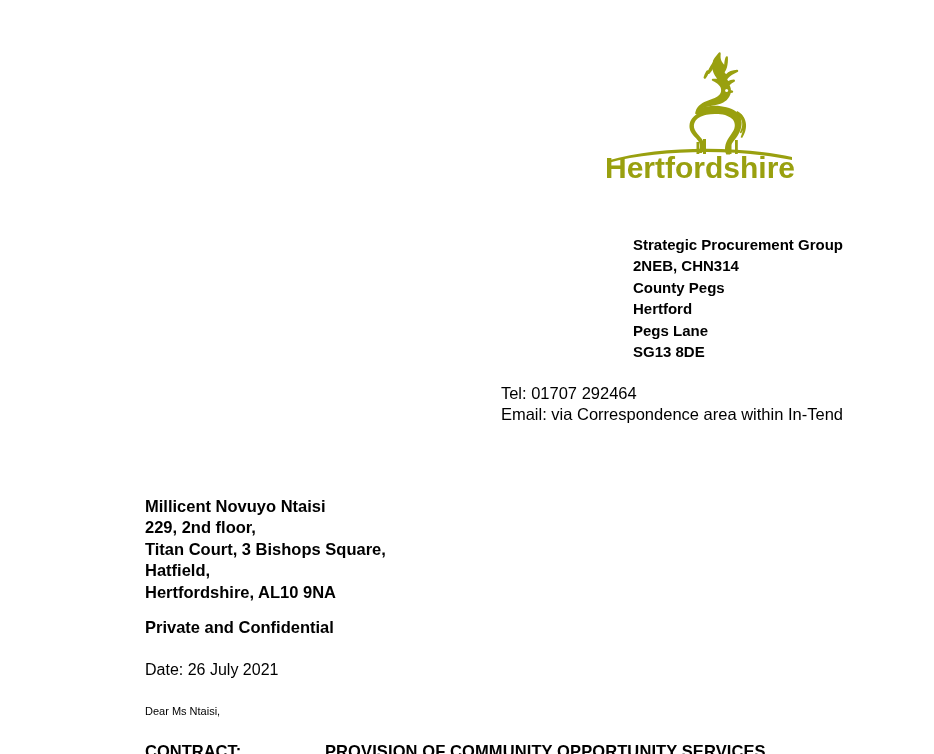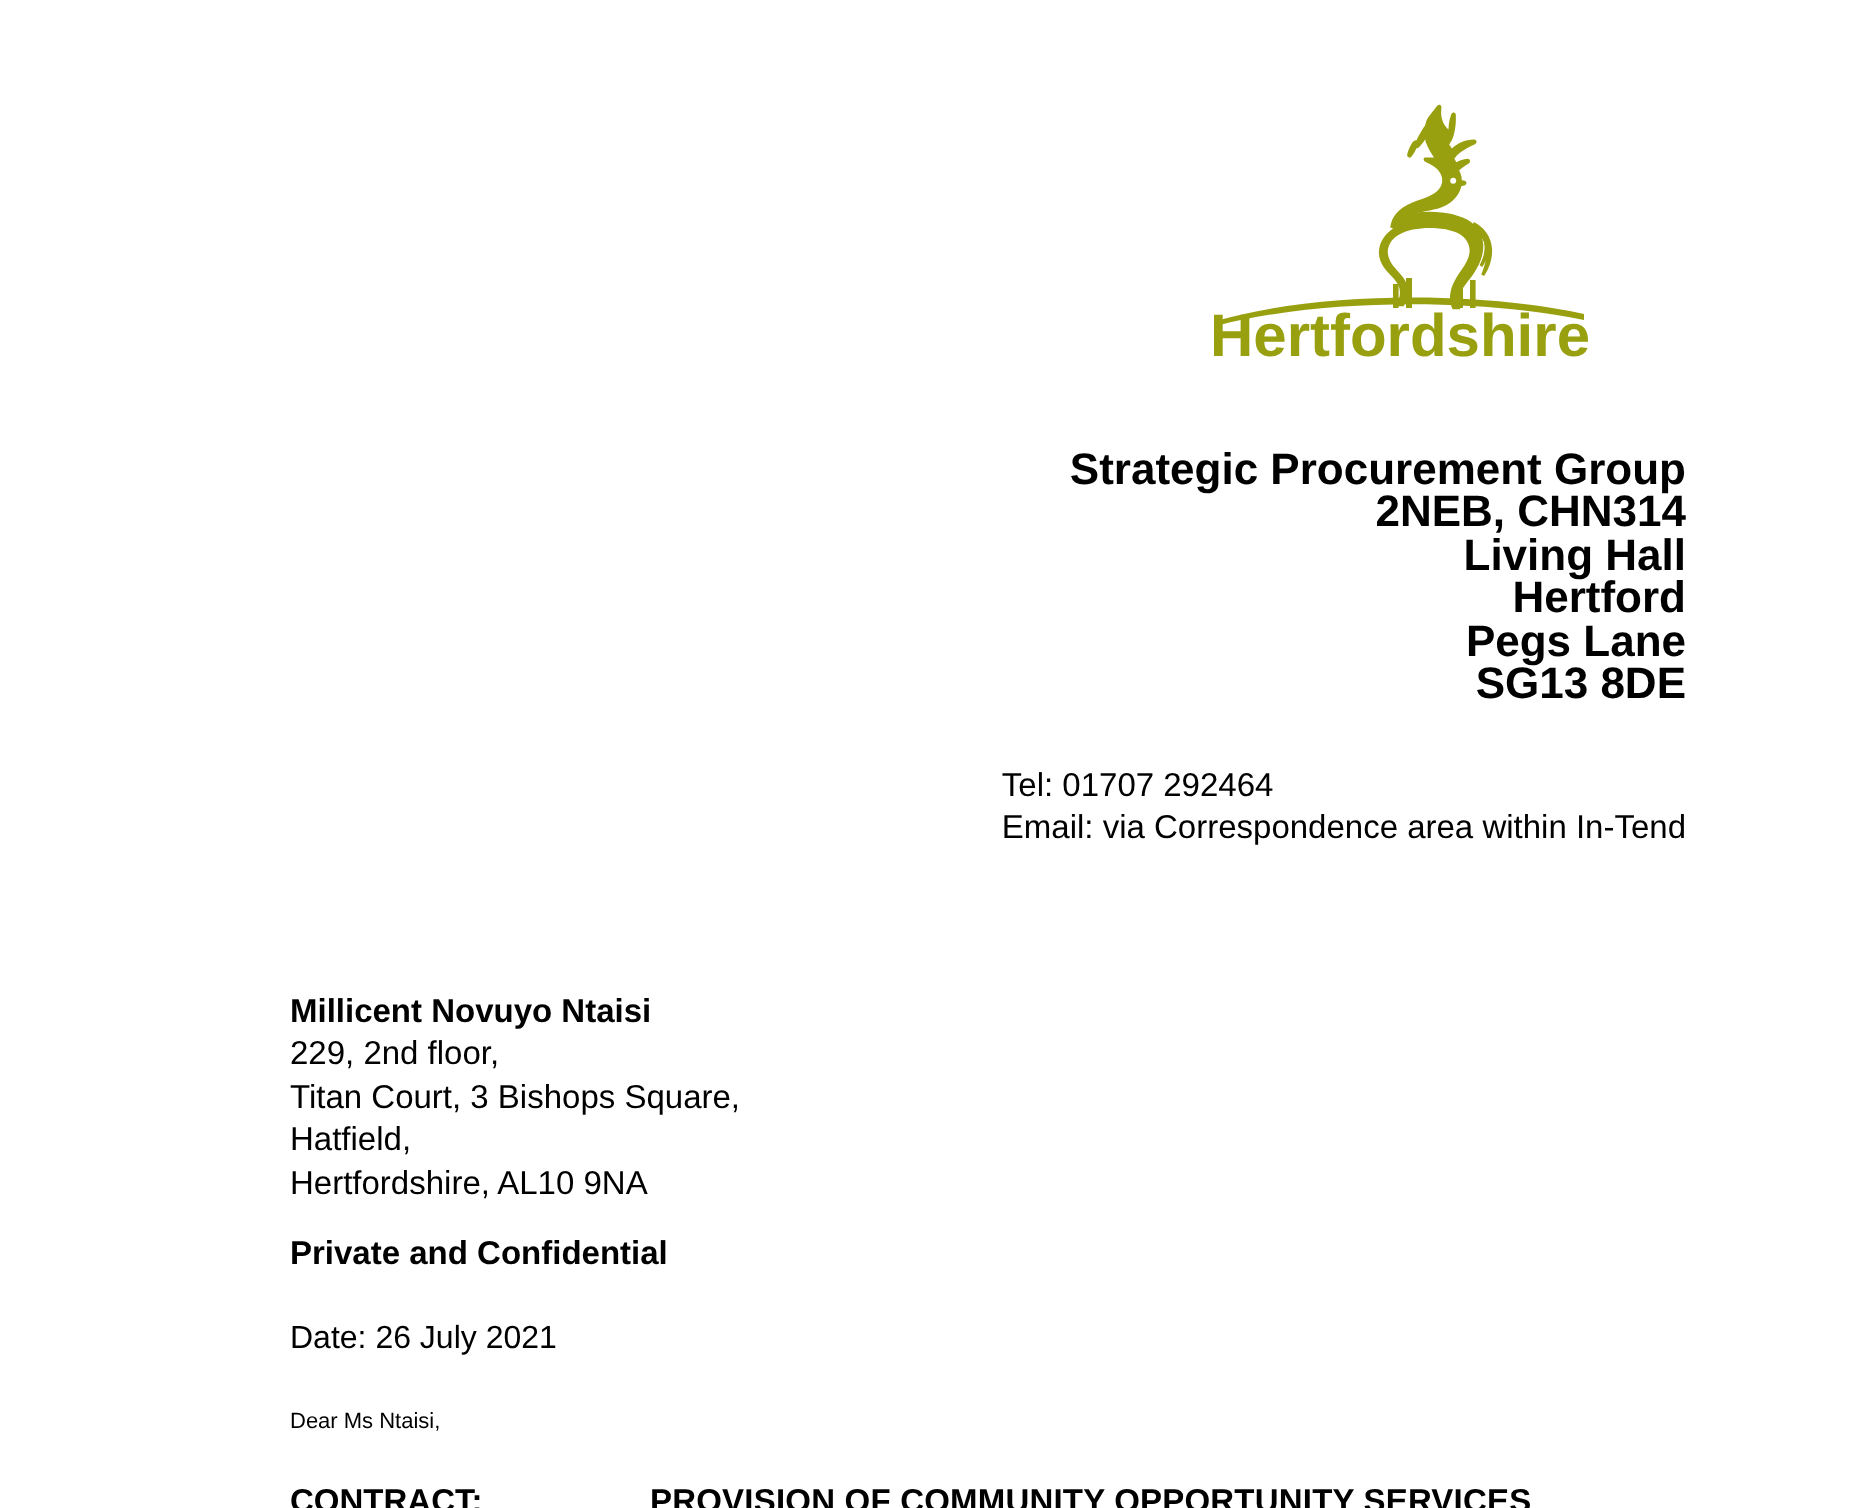--- a/index.html
+++ b/index.html
@@ -35,23 +35,23 @@
   .logo-svg {
     display: block;
     width: 200px;
     height: 135px;
   }
 
   
   .sender-block {
     position: absolute;
     right: 91px;
-    top: 224px;
-    text-align: right;
-    font-size: 22px;
+    top: 234px;
+    text-align: left;
+    font-size: 15px;
     line-height: 21.4px;
     font-weight: bold;
     white-space: nowrap;
   }
   .sender-line {
     display: block;
   }
 
   
   .contact-block {
@@ -72,21 +72,21 @@
   .recipient-block {
     position: absolute;
     left: 145px;
     top: 468px;
     font-size: 16.5px;
     line-height: 21.4px;
     white-space: nowrap;
   }
   .recipient-line {
     display: block;
-    font-weight: normal;
+    font-weight: bold;
   }
   .recipient-line.bold {
     font-weight: bold;
     margin-top: 28px;
   }
 
   
   .confidential-line {
     position: absolute;
     left: 145px;
@@ -197,21 +197,21 @@
 
         <path d="M8 116.5 C 60 101.5, 140 101.5, 192 113.0 L 192 116.0 C 140 105.0, 60 105.0, 8 119.0 Z"></path>
       </g>
       <text x="100" y="134" text-anchor="middle" font-family="Liberation Sans, sans-serif" font-size="30" font-weight="bold" fill="#99a00f">Hertfordshire</text>
     </svg>
   </div>
 
   <div class="sender-block">
     <span class="sender-line">Strategic Procurement Group</span>
     <span class="sender-line">2NEB, CHN314</span>
-    <span class="sender-line">Living Hall</span>
+    <span class="sender-line">County Pegs</span>
     <span class="sender-line">Hertford</span>
     <span class="sender-line">Pegs Lane</span>
     <span class="sender-line">SG13 8DE</span>
   </div>
 
   <div class="contact-block">
     <span class="contact-line">Tel: 01707 292464</span>
     <span class="contact-line">Email: via Correspondence area within In-Tend</span>
   </div>
 

